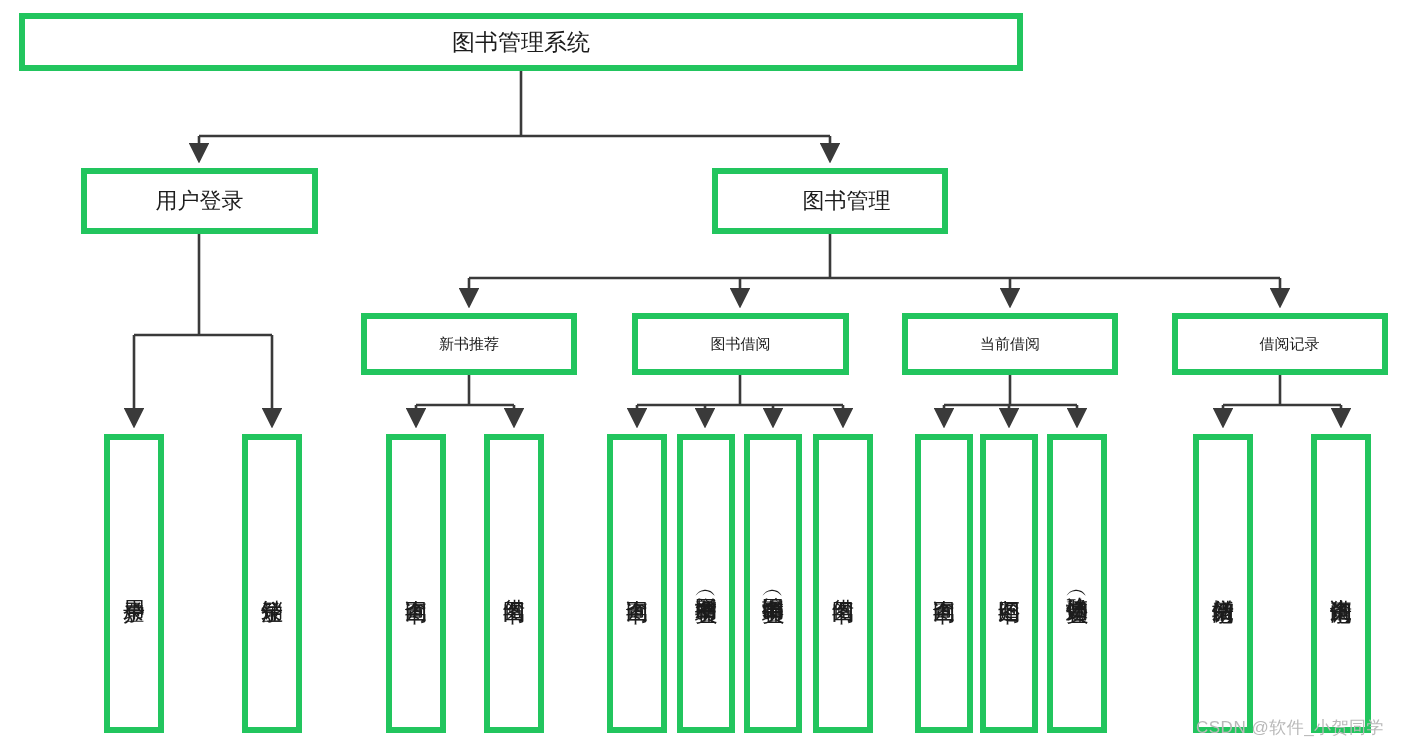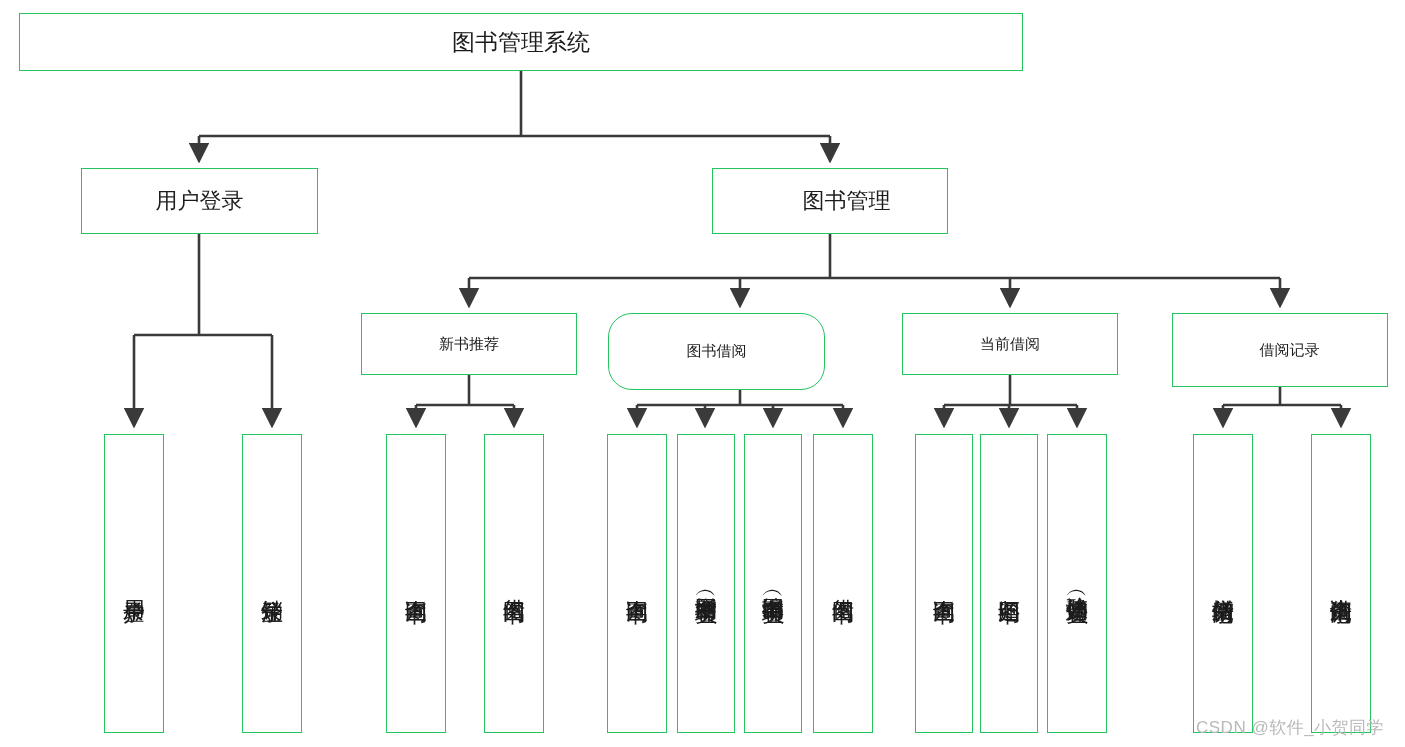--- a/index.html
+++ b/index.html
@@ -22,21 +22,21 @@
     position: absolute;
     left: 0;
     top: 0;
     width: 1405px;
     height: 747px;
     pointer-events: none;
   }
   .node {
     position: absolute;
     box-sizing: border-box;
-    border: 1px solid #22c55e;
+    border: 6px solid #22c55e;
     background: #ffffff;
     display: flex;
     align-items: center;
     justify-content: center;
     color: #1c1c1c;
     line-height: 1.08;
     text-align: center;
   }
   .node.root {
     font-size: 23px;
@@ -132,27 +132,27 @@
   <div class="node branch" style="left:81px; top:168px; width:237px; height:66px;">
     <span>用户登录</span>
   </div>
   <div class="node branch" style="left:712px; top:168px; width:236px; height:66px;padding-left:33px;">
     <span>图书管理</span>
   </div>
 
   <div class="node sub" style="left:361px; top:313px; width:216px; height:62px;">
     <span>新书推荐</span>
   </div>
-  <div class="node sub" style="left:608px; top:313px; width:217px; height:77px;border-radius:24px;">
+  <div class="node sub" style="left:632px; top:313px; width:217px; height:62px;">
     <span>图书借阅</span>
   </div>
   <div class="node sub" style="left:902px; top:313px; width:216px; height:62px;">
     <span>当前借阅</span>
   </div>
-  <div class="node sub" style="left:1172px; top:313px; width:216px; height:74px;padding-left:19px;">
+  <div class="node sub" style="left:1172px; top:313px; width:216px; height:62px;padding-left:19px;">
     <span>借阅记录</span>
   </div>
 
   <div class="node leaf" style="left:104px; top:434px; width:60px; height:299px;">
     <span class="vtext">用户登录</span>
   </div>
   <div class="node leaf" style="left:242px; top:434px; width:60px; height:299px;">
     <span class="vtext">注销登录</span>
   </div>
 

